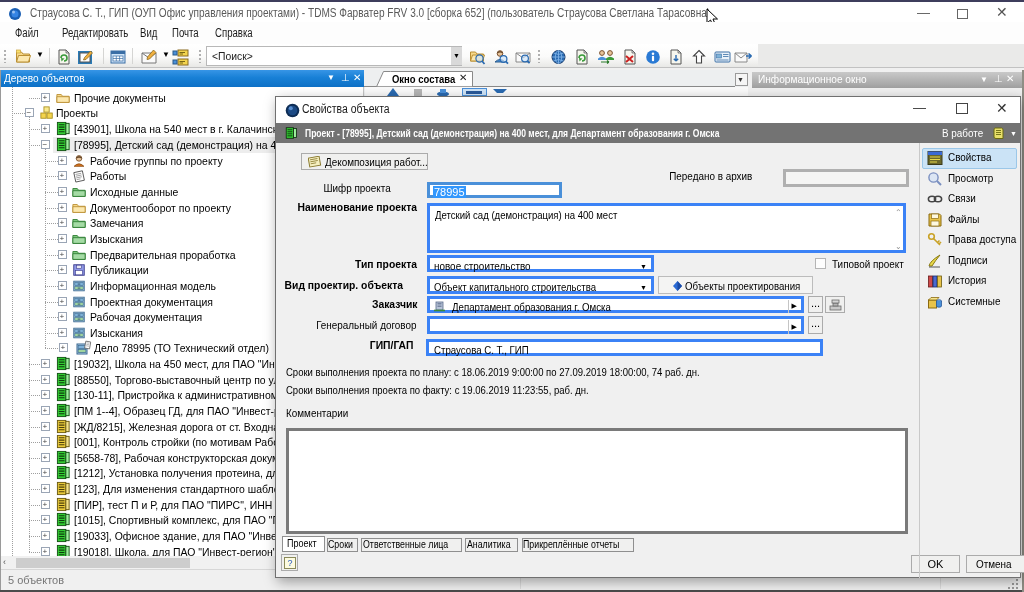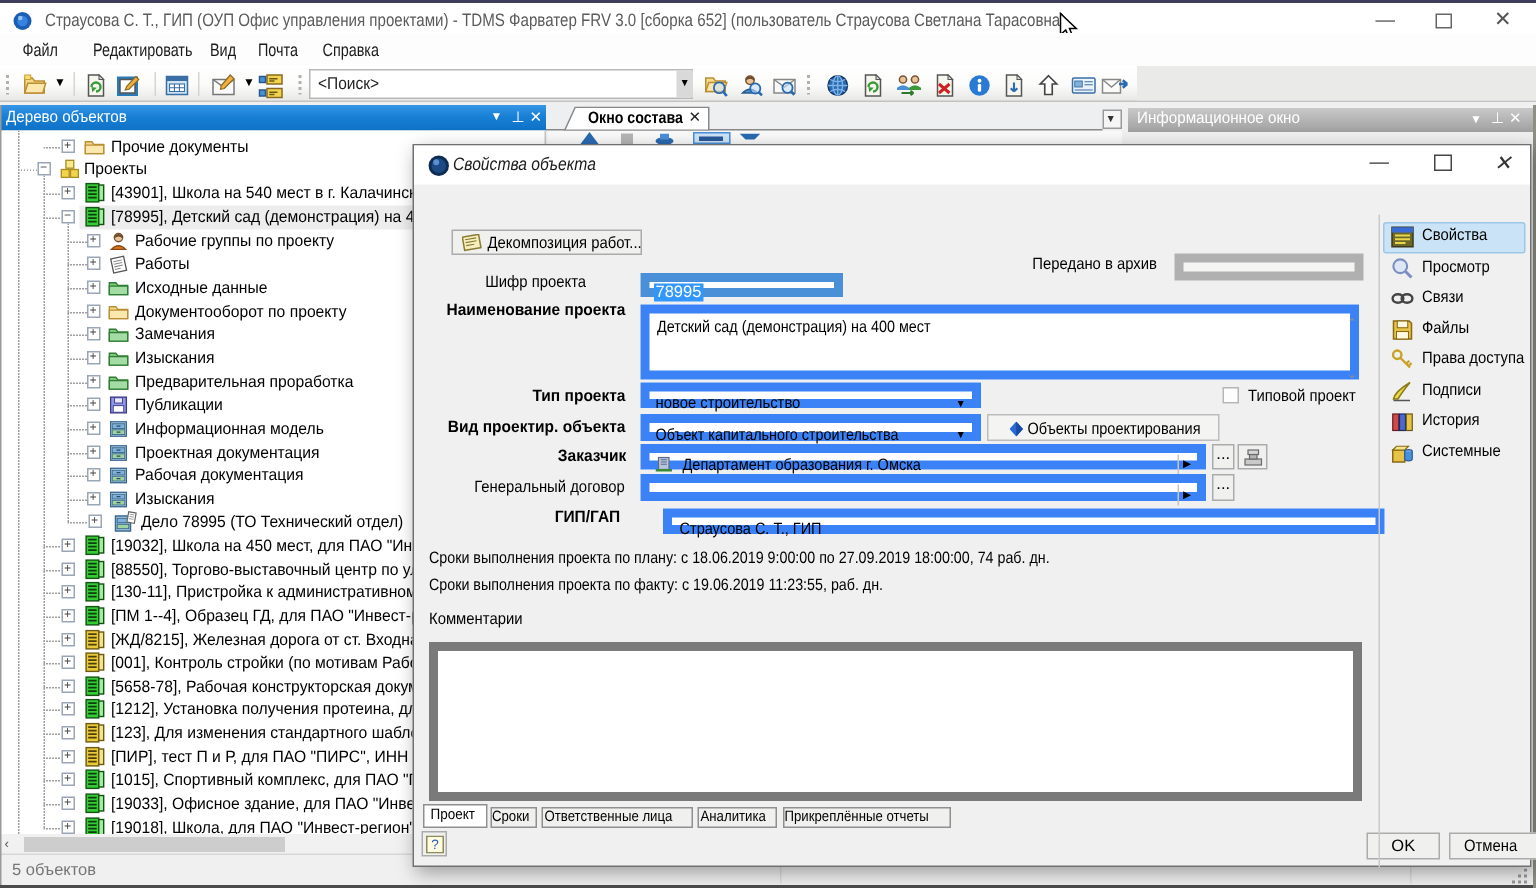--- a/index.html
+++ b/index.html
@@ -23,23 +23,23 @@
 #midtools { position:absolute; left:365px; top:87px; width:383px; height:9px; background:#fafafa; }
 #infohead { left:752px; top:72px; width:272px; height:16px; background:linear-gradient(180deg,#c9c9c9 0%,#b4b4b4 50%,#a0a0a0 100%); color:#fff; }
 #treepanel { left:0; top:87px; width:364px; height:469px; background:#fff; border-right:1px solid #c5c5c5; overflow:hidden; }
 .trow { position:absolute; height:16px; line-height:16px; white-space:nowrap; font-size:11px; color:#000; }
 .pm { position:absolute; width:9px; height:9px; border:1px solid #9aa5b5; background:#fff; font:8px/7px "Liberation Mono",monospace; text-align:center; color:#444; }
 .tico { position:absolute; }
 .vguide { position:absolute; width:1px; background-image:repeating-linear-gradient(180deg,#9f9f9f 0 1px,transparent 1px 2px); }
 .hguide { position:absolute; height:1px; background-image:repeating-linear-gradient(90deg,#9f9f9f 0 1px,transparent 1px 2px); }
 
 #dialog { left:275px; top:96px; width:746px; height:482px; background:#f0f0f0; border:1px solid #707070; box-shadow:2px 4px 12px rgba(0,0,0,.35); z-index:10; }
-#dlgtitle { left:0; top:0; width:744px; height:26px; background:#fff;font-style:italic; }
+#dlgtitle { left:0; top:0; width:744px; height:26px; background:#fff; }
 #dlgbar { left:0; top:26px; width:744px; height:20px; background:#737373; color:#fff; }
-.fld { position:absolute; background:#fff; border:6px solid #3b82f6; font-size:11px; }
+.fld { position:absolute; background:#fff; border:3px solid #3b82f6; font-size:11px; }
 .lbl { position:absolute; font-size:11px; white-space:nowrap; }
 .blbl { font-weight:bold; }
 .btn { position:absolute; background:#f0f0ef; border:1px solid #ababab; font-size:11px; text-align:center; color:#000; }
 .carr { position:absolute; font-size:7px; color:#000; }
 .sideitem { position:absolute; left:646px; height:20px; font-size:11px; color:#000; }
 .sideitem svg { position:absolute; left:5px; top:2px; }
 .sideitem span { position:absolute; left:26px; top:3px; }
 .tab { position:absolute; border:1px solid #8f8f8f; background:#f0f0ef; font-size:10px; text-align:center; color:#000; }
 .wbtn { position:absolute; color:#555; }
 
@@ -552,50 +552,64 @@
     <svg class="abs" style="left:9px;top:6px" width="15" height="15" viewBox="0 0 15 15">
         <circle cx="7.5" cy="7.5" r="6.8" fill="#0e2d55"></circle>
         <circle cx="7.5" cy="7.5" r="4.8" fill="#1c4a85"></circle>
         <circle cx="5.8" cy="5.2" r="2" fill="#5a8fd0"></circle>
       </svg>
     <span class="abs sx" style="left:26px;top:5px;font-size:12px;color:#1a1a1a;transform:scaleX(0.87)">Свойства объекта</span>
     <span class="wbtn" style="left:637px;top:3px;font-size:13px;color:#333">—</span>
     <span class="wbtn abs" style="left:680px;top:6px;width:12px;height:11px;border:1px solid #444"></span>
     <span class="wbtn" style="left:720px;top:3px;font-size:14px;color:#333">✕</span>
   </div>
+  <div id="dlgbar" class="abs">
+    <svg class="abs" style="left:9px;top:3px" width="13" height="14" viewBox="0 0 16 16">
+        <rect x="1.5" y="1.5" width="9" height="13" fill="#33cc33" stroke="#0a290a"></rect>
+        <path d="M3 4 H9 M3 6.5 H9 M3 9 H9 M3 11.5 H9" stroke="#0f3d0f" stroke-width="1.2"></path>
+        <rect x="10.5" y="2.5" width="3.5" height="11" fill="#9ef09e" stroke="#0a290a"></rect>
+      </svg>
+    <span class="abs sx" style="left:29px;top:4px;font-weight:bold;transform:scaleX(0.775)">Проект - [78995], Детский сад (демонстрация) на 400 мест, для Департамент образования г. Омска</span>
+    <span class="abs sx" style="left:666px;top:4px;transform:scaleX(0.9)">В работе</span>
+    <svg class="abs" style="left:716px;top:3px" width="14" height="14" viewBox="0 0 14 14">
+        <path d="M3 2 Q2 2 2 4 L2 11 Q2 12.5 4 12.5 L11 12.5 L11 4 Q11 2 9.5 2 Z" fill="#e8e06a" stroke="#6b6b10"></path>
+        <path d="M4 4.5 H9 M4 6.5 H9 M4 8.5 H9" stroke="#6b6b10" stroke-width=".9"></path>
+      </svg>
+    <span class="carr" style="left:734px;top:7px;color:#fff">▼</span>
+  </div>
   <div id="dlgform">
     <span class="btn" style="left:25px;top:56px;width:127px;height:17px">
       <svg class="abs" style="left:6px;top:2px" width="14" height="12" viewBox="0 0 14 12">
           <g transform="rotate(-10 7 6)">
             <rect x="1" y="1" width="11" height="9" fill="#f5efc0" stroke="#8a7a30"></rect>
             <path d="M2.5 3 H10 M2.5 5 H10 M2.5 7 H8" stroke="#8a7a30" stroke-width=".8"></path>
           </g>
         </svg>
       <span class="abs sx" style="left:23px;top:2px;transform:scaleX(0.9)">Декомпозиция работ...</span>
     </span>
-    <span class="lbl" style="left:365px;top:73px;width:130px;text-align:right"><span class="sx" style="transform:scaleX(0.9);transform-origin:100% 50%">Передано в архив</span></span>
+    <span class="lbl" style="left:365px;top:73px;width:130px;text-align:center"><span class="sx" style="transform:scaleX(0.9);transform-origin:100% 50%">Передано в архив</span></span>
     <span class="fld" style="left:507px;top:72px;width:126px;height:18px;background:#f5f5f4;border-color:#b0b0b0"></span>
     <span class="lbl" style="left:40px;top:85px;width:100px;text-align:left"><span class="sx" style="transform:scaleX(0.9);transform-origin:100% 50%">Шифр проекта</span></span>
     <span class="fld" style="left:151px;top:85px;width:135px;height:16px;border-color:#4a90d9">
         <span class="abs" style="left:3px;top:1px;background:#3297fd;color:#fff;padding:0 1px">78995</span>
       </span>
     <span class="lbl blbl" style="left:1px;top:104px;width:140px;text-align:right"><span class="sx" style="transform:scaleX(0.94);transform-origin:100% 50%">Наименование проекта</span></span>
     <span class="fld" style="left:151px;top:106px;width:479px;height:50px">
       <span class="abs sx" style="left:5px;top:3px;transform:scaleX(0.87)">Детский сад (демонстрация) на 400 мест</span>
       <span class="abs" style="left:465px;top:2px;font-size:8px;color:#909090">⌃</span>
       <span class="abs" style="left:465px;top:36px;font-size:8px;color:#909090">⌄</span>
     </span>
     <span class="lbl blbl" style="left:41px;top:161px;width:100px;text-align:right"><span class="sx" style="transform:scaleX(0.94);transform-origin:100% 50%">Тип проекта</span></span>
     <span class="fld" style="left:151px;top:158px;width:227px;height:17px">
       <span class="abs sx" style="left:4px;top:2px;transform:scaleX(0.9)">новое строительство</span>
       <span class="carr" style="right:4px;top:5px">▼</span>
     </span>
     <span class="abs" style="left:539px;top:161px;width:11px;height:11px;border:1px solid #b5b5b5;background:#fdfdfd"></span>
     <span class="lbl" style="left:556px;top:161px"><span class="sx" style="transform:scaleX(0.9)">Типовой проект</span></span>
-    <span class="lbl blbl" style="left:1px;top:182px;width:140px;text-align:right"><span class="sx" style="transform:scaleX(0.94);transform-origin:100% 50%">Вид проектир. объекта</span></span>
+    <span class="lbl blbl" style="left:1px;top:182px;width:140px;"><span class="sx" style="transform:scaleX(0.94);transform-origin:100% 50%">Вид проектир. объекта</span></span>
     <span class="fld" style="left:151px;top:179px;width:227px;height:18px">
       <span class="abs sx" style="left:4px;top:2px;transform:scaleX(0.87)">Объект капитального строительства</span>
       <span class="carr" style="right:4px;top:5px">▼</span>
     </span>
     <span class="btn" style="left:382px;top:179px;width:155px;height:18px;background:#f4f4f3;border-color:#bcbcbc">
       <svg class="abs" style="left:14px;top:4px" width="9" height="10" viewBox="0 0 9 10">
           <path d="M4.5 0 L9 5 L4.5 10 L0 5 Z" fill="#2a6ad4"></path>
           <path d="M4.5 0 L9 5 L4.5 10 Z" fill="#1a4aa4"></path>
         </svg>
       <span class="abs sx" style="left:26px;top:3px;transform:scaleX(0.88)">Объекты проектирования</span>
@@ -619,21 +633,21 @@
           <rect x="3" y="1" width="7" height="3" fill="#d5d5d5" stroke="#6a6a6a" stroke-width=".8"></rect>
         </svg>
     </span>
     <span class="lbl" style="left:6px;top:222px;width:134px;text-align:right"><span class="sx" style="transform:scaleX(0.9);transform-origin:100% 50%">Генеральный договор</span></span>
     <span class="fld" style="left:151px;top:219px;width:377px;height:18px">
       <span class="abs" style="right:1px;top:1px;width:12px;height:14px;border-left:1px solid #c5c5c5"></span>
       <span class="abs" style="right:4px;top:4px;font-size:7px">▶</span>
     </span>
     <span class="btn" style="left:532px;top:219px;width:15px;height:18px">...</span>
     <span class="lbl blbl" style="left:37px;top:242px;width:100px;text-align:right"><span class="sx" style="transform:scaleX(0.94);transform-origin:100% 50%">ГИП/ГАП</span></span>
-    <span class="fld" style="left:166px;top:241.5px;width:481px;height:17px">
+    <span class="fld" style="left:150px;top:241.5px;width:397px;height:17px">
         <span class="abs sx" style="left:5px;top:2px;transform:scaleX(0.88)">Страусова С. Т., ГИП</span>
       </span>
     <span class="lbl sx" style="left:10px;top:269px;transform:scaleX(0.865)">Сроки выполнения проекта по плану: с 18.06.2019 9:00:00 по 27.09.2019 18:00:00, 74 раб. дн.</span>
     <span class="lbl sx" style="left:10px;top:287px;transform:scaleX(0.865)">Сроки выполнения проекта по факту: с 19.06.2019 11:23:55,  раб. дн.</span>
     <span class="lbl sx" style="left:10px;top:310px;transform:scaleX(0.9)">Комментарии</span>
     <span class="fld" style="left:10px;top:331px;width:622px;height:106px;border-color:#7a7a7a"></span>
     <span class="tab" style="left:6px;top:439px;width:43px;height:16px;background:#fff;z-index:2"><span class="sx" style="transform:scaleX(0.9);position:relative;top:1px">Проект</span></span>
     <span class="tab" style="left:51px;top:441px;width:31px;height:14px"><span class="sx" style="transform:scaleX(0.88)">Сроки</span></span>
     <span class="tab" style="left:85px;top:441px;width:101px;height:14px"><span class="sx" style="transform:scaleX(0.88)">Ответственные лица</span></span>
     <span class="tab" style="left:189px;top:441px;width:53px;height:14px"><span class="sx" style="transform:scaleX(0.88)">Аналитика</span></span>

